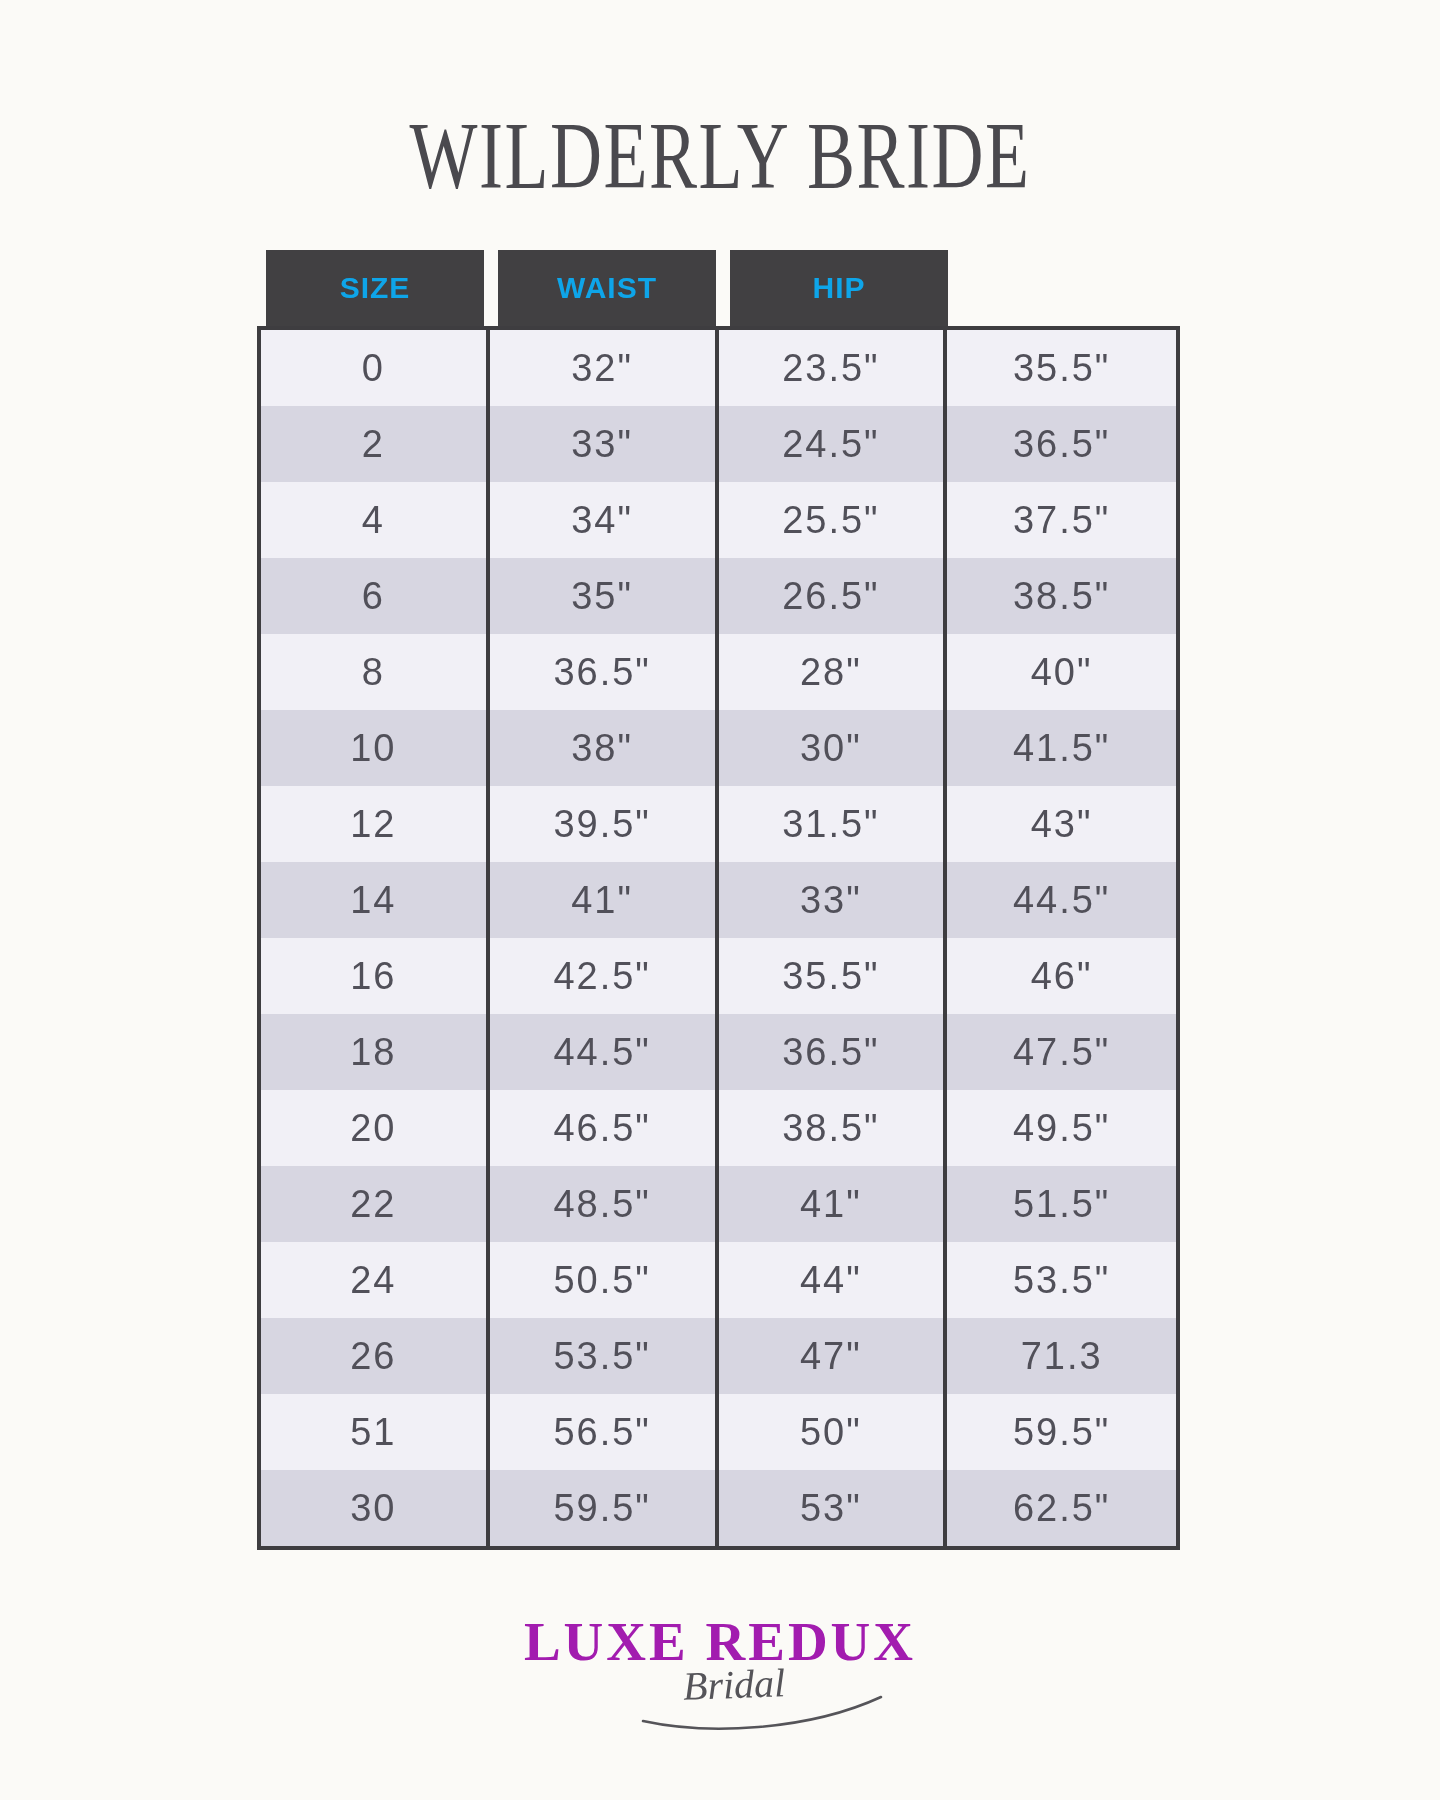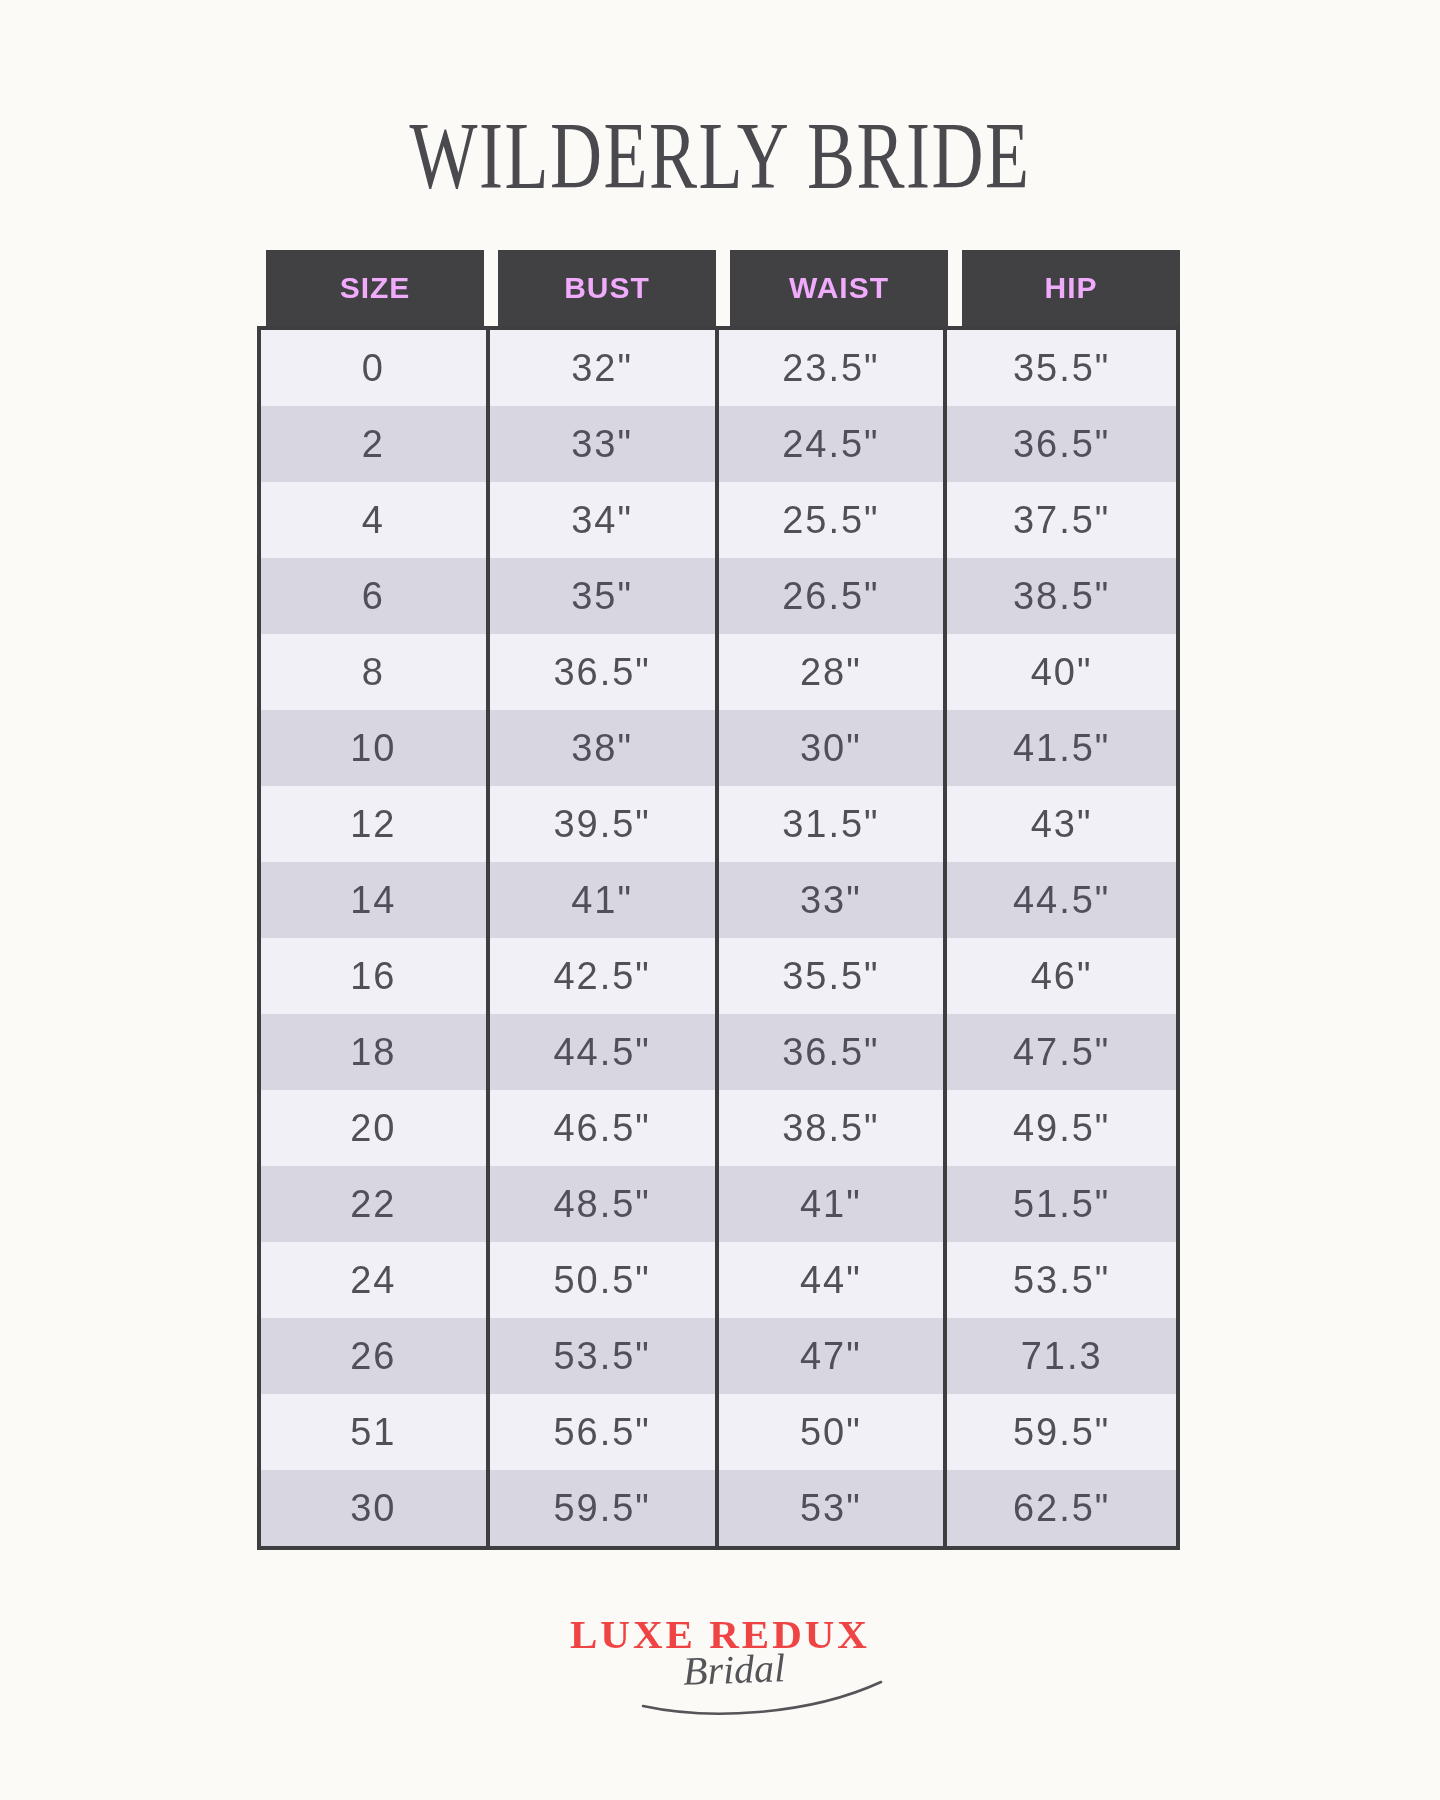--- a/index.html
+++ b/index.html
@@ -40,21 +40,21 @@
     width: 923px;
   }
   .thead {
     display: grid;
     grid-template-columns: 1fr 1fr 1fr 1fr;
     column-gap: 5px;
     height: 76px;
   }
   .th {
     background: #414042;
-    color: #f0abfc;
+    color: #0ea5e9;
     font-weight: bold;
     font-size: 30px;
     letter-spacing: 1px;
     display: flex;
     align-items: center;
     justify-content: center;
     margin-left: 9px;
   }
   .tbody {
     border: 4px solid #3e3d40;
@@ -82,24 +82,24 @@
     position: absolute;
     top: 1610px;
     left: 0;
     width: 100%;
     display: flex;
     flex-direction: column;
     align-items: center;
   }
   .logo-primary {
     font-family: "Liberation Serif", serif;
-    font-size: 41px;
+    font-size: 55px;
     font-weight: 700;
     letter-spacing: 3px;
-    color: #ef4444;
+    color: #a21caf;
   }
   .logo-script-wrap {
     position: relative;
     margin-top: -12px;
     margin-left: 28px;
   }
   .logo-script {
     font-family: "Liberation Serif", serif;
     font-style: italic;
     font-size: 40px;
@@ -117,21 +117,20 @@
 </head>
 <body>
 
 <div class="title-wrap">
   <span>WILDERLY BRIDE</span>
 </div>
 
 <div class="size-table">
   <div class="thead">
     <div class="th">SIZE</div>
-    <div class="th">BUST</div>
     <div class="th">WAIST</div>
     <div class="th">HIP</div>
   </div>
   <div class="tbody">
       <div class="tr">
         <div class="td">0</div>
         <div class="td">32"</div>
         <div class="td">23.5"</div>
         <div class="td">35.5"</div>
       </div>

